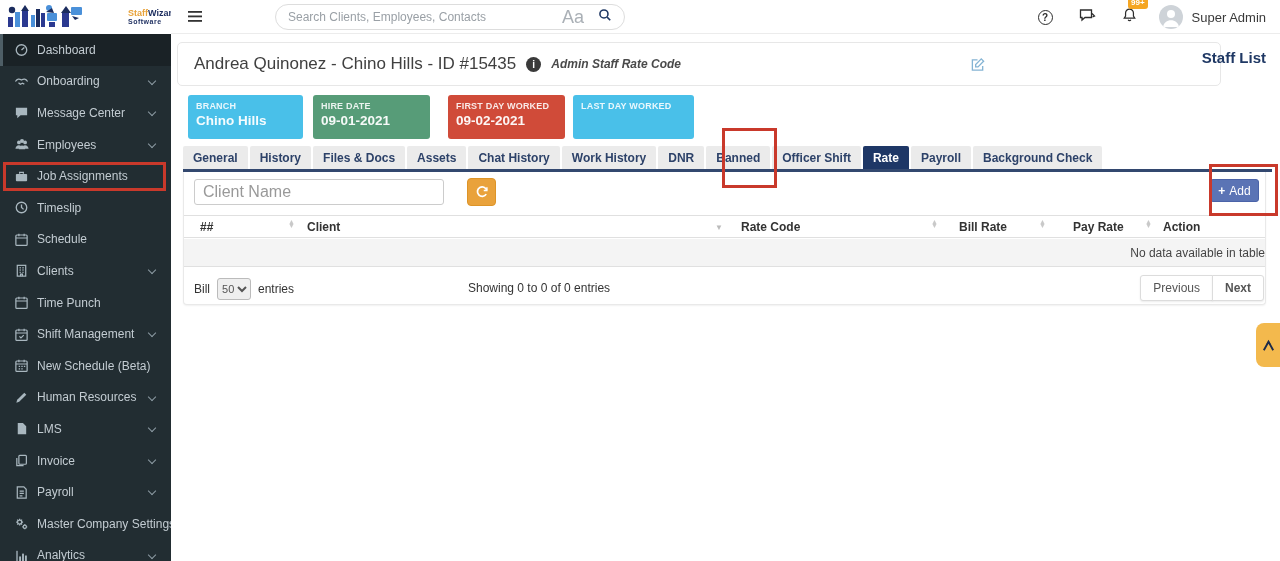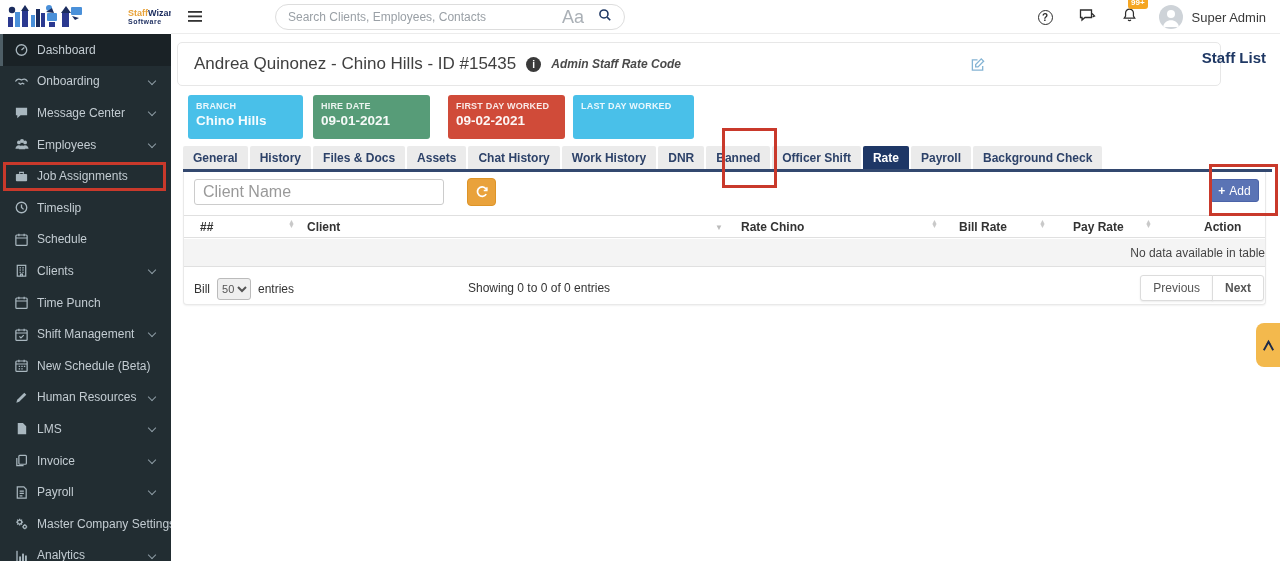--- a/index.html
+++ b/index.html
@@ -402,36 +402,36 @@
       </span>
 
       <div class="thead">
         <span class="th" style="left:16px">##</span>
         <span class="sort" style="left:104px">
             <i>▲</i>
             <i>▼</i>
           </span>
         <span class="th" style="left:123px">Client</span>
         <span class="sort-one" style="left:531px">▼</span>
-        <span class="th" style="left:557px">Rate Chino</span>
+        <span class="th" style="left:557px">Rate Code</span>
         <span class="sort" style="left:747px">
             <i>▲</i>
             <i>▼</i>
           </span>
         <span class="th" style="left:775px">Bill Rate</span>
         <span class="sort" style="left:855px">
             <i>▲</i>
             <i>▼</i>
           </span>
         <span class="th" style="left:889px">Pay Rate</span>
         <span class="sort" style="left:961px">
             <i>▲</i>
             <i>▼</i>
           </span>
-        <span class="th" style="left:1020px">Action</span>
+        <span class="th" style="left:979px">Action</span>
       </div>
       <div class="nodata-row">
         <span>No data available in table</span>
       </div>
 
       <div class="tfoot">
         <span class="show-wrap">
           <span>Bill</span>
           <select><option>50</option></select>
           <span>entries</span>

